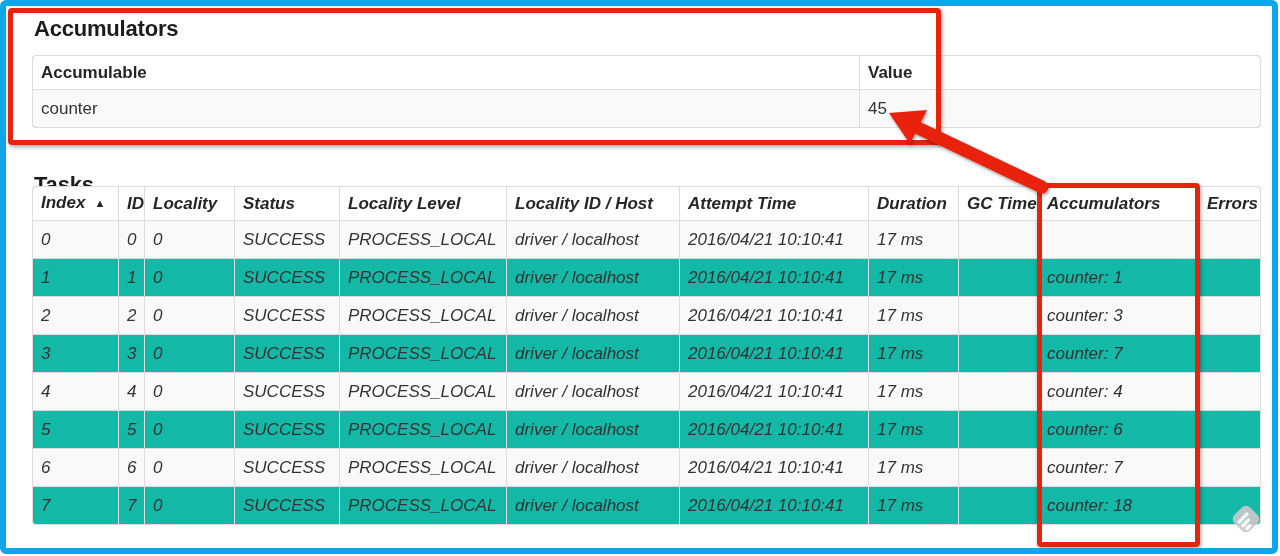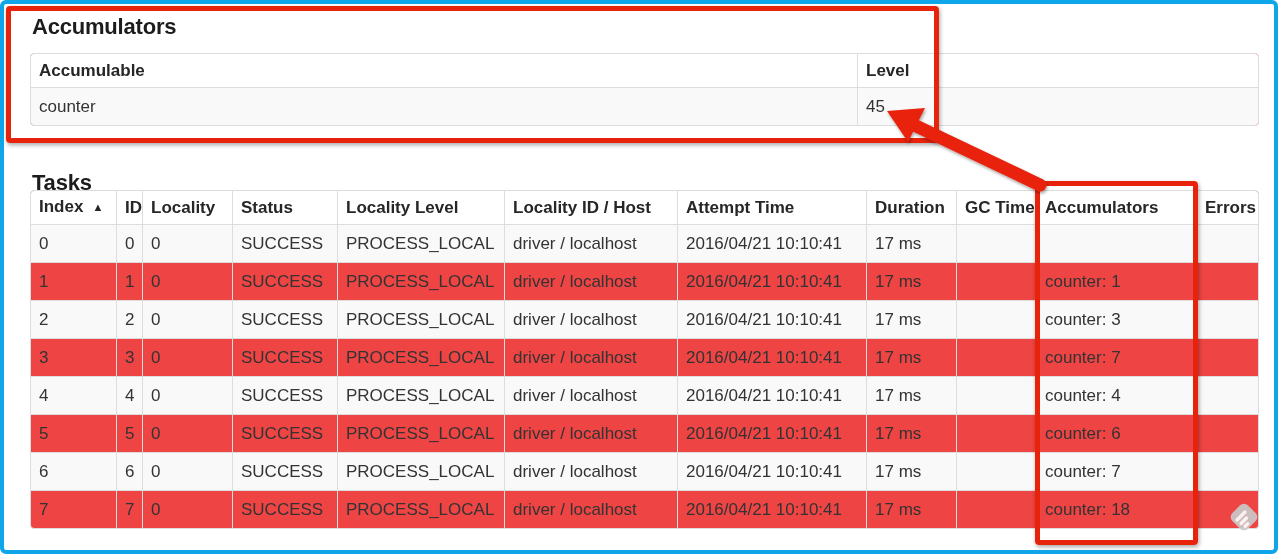--- a/index.html
+++ b/index.html
@@ -1,33 +1,33 @@
 <!DOCTYPE html>
 <html style="--red: #e8230b; --stripe: #f9f9f9; --border: #dddddd;"><head>
 <meta charset="utf-8">
 <style>
   html,body{margin:0;padding:0;background:#fff;}
   body{font-family:"Liberation Sans","DejaVu Sans",sans-serif;}
   .page{
     position:relative;width:1278px;height:554px;box-sizing:border-box;
-    border:4px solid #0ea5e9;border-radius:6px;overflow:hidden;background:#fff;
+    border:6px solid #0ea5e9;border-radius:6px;overflow:hidden;background:#fff;
   }
   .section-title{
     position:absolute;left:28px;margin:0;
     font-size:22px;font-weight:bold;color:#1c1c1c;letter-spacing:-0.2px;
   }
   #accumulators-title{top:10px;}
   #tasks-title{top:166px;}
 
   .tbl-wrap{
     position:absolute;left:26px;width:1229px;box-sizing:border-box;
-    border:1px solid var(--border);border-radius:4px;overflow:hidden;background:#ef4444;
+    border:1px solid var(--border);border-radius:4px;overflow:hidden;background:#14b8a6;
   }
   #acc-table-wrap{top:49px;}
-  #tasks-table-wrap{top:186px;}
+  #tasks-table-wrap{top:180px;font-style:italic;}
 
   table{border-collapse:separate;border-spacing:0;table-layout:fixed;width:1227px;
         font-size:17px;color:#333;}
   th,td{box-sizing:border-box;text-align:left;vertical-align:middle;
         border-right:1px solid var(--border);border-bottom:1px solid var(--border);
         padding:8px 8px;line-height:21px;white-space:nowrap;overflow:hidden;}
   th:last-child,td:last-child{border-right:none;}
   thead th{font-weight:bold;color:#262626;background:#fff;overflow:visible;}
   #acc-table thead th{padding:6px 8px;}
   #tasks-table thead th{padding:5px 8px;}
@@ -62,21 +62,21 @@
 
   <div class="tbl-wrap" id="acc-table-wrap">
     <table id="acc-table">
       <colgroup>
           <col class="a0">
           <col class="a1">
         </colgroup>
       <thead>
         <tr>
           <th>Accumulable</th>
-          <th>Level</th>
+          <th>Value</th>
         </tr>
       </thead>
       <tbody>
         <tr>
           <td>counter</td>
           <td>45</td>
         </tr>
       </tbody>
     </table>
   </div>

